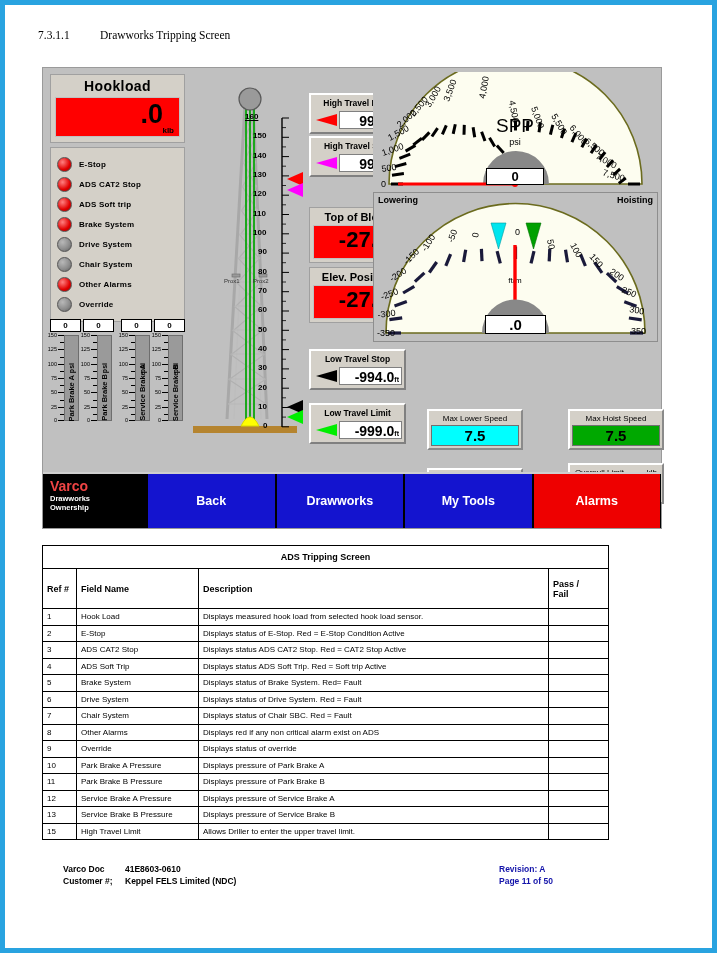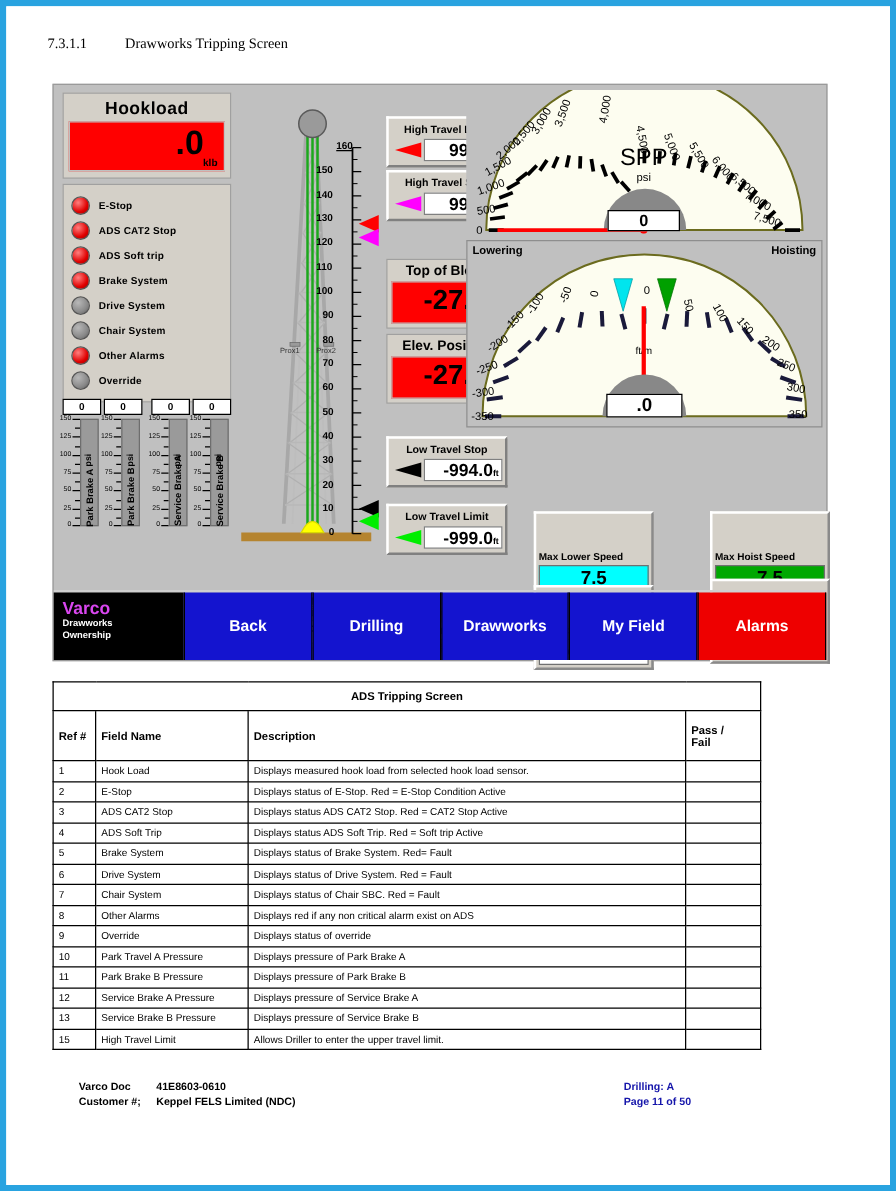--- a/index.html
+++ b/index.html
@@ -175,29 +175,29 @@
   .spd-lbl.r { right:4px; }
 
   .gauge-digital {
     position:absolute; background:#fff; border:1px solid #000;
     font-weight:bold; text-align:center; color:#000;
   }
 
   
   .tile { position:absolute; background:#d4d0c8;
           border:2px solid; border-color:#fff #8a8a8a #8a8a8a #fff; padding:2px; }
-  .tile-title { font-size:8px; font-weight:bold; color:#000; padding:1px 0 2px;margin-top:27px; }
+  .tile-title { font-size:8px; font-weight:normal; text-align:center; color:#000; padding:1px 0 2px; }
   .tile-val { border:1px solid #707070; height:21px; font-size:15px; font-weight:bold;
               text-align:center; line-height:19px; color:#000; }
 
   
   .navbar { position:absolute; left:0; bottom:0; width:100%; height:56px; display:flex;
             border-top:2px solid #cfcfcf; }
   .nav-logo { width:104px; background:#000; padding:5px 0 0 7px; }
-  .nav-logo .brand { color:#d946ef; font-size:14px; font-weight:bold; line-height:15px; }
+  .nav-logo .brand { color:#ef4444; font-size:14px; font-weight:bold; line-height:15px; }
   .nav-logo .sub { color:#fff; font-size:7.5px; font-weight:bold; line-height:9px; }
   .nav-btn { flex:1; background:#1414cf; color:#fff; font-size:12.5px; font-weight:bold;
              display:flex; align-items:center; justify-content:center;
              border-left:1px solid #000; border-right:1px solid #000; }
   .nav-btn.alarm { background:#ee0000; }
 
   
   .tbl { position:absolute; left:37px; top:540px; width:567px; border-collapse:collapse; }
   .tbl td, .tbl th { border:1px solid #000; font-size:8px; color:#000;
                      padding:2px 4px; vertical-align:middle; font-weight:normal;
@@ -510,21 +510,21 @@
               <line x1="91" y1="343.1" x2="95" y2="343.1"></line>
           </g>
 
           <path d="M112 98 L96 105 L112 112 Z" fill="#ff0000"></path>
           <path d="M112 109 L96 116 L112 123 Z" fill="#ff00ff"></path>
           <path d="M112 326 L96 333 L112 340 Z" fill="#000000"></path>
           <path d="M112 336 L96 343 L112 350 Z" fill="#00ee00"></path>
         </svg>
 
         <div style="position:absolute;left:0;top:0;width:115px;height:395px;">
-          <span style="position:absolute;left:78px;top:38px;font-size:8px;font-weight:bold;text-decoration:underline;">160</span>
+          <span style="position:absolute;left:54px;top:38px;font-size:8px;font-weight:bold;text-decoration:underline;">160</span>
           <span style="position:absolute;left:62px;top:57px;font-size:8px;font-weight:bold;">150</span>
           <span style="position:absolute;left:62px;top:77px;font-size:8px;font-weight:bold;">140</span>
           <span style="position:absolute;left:62px;top:96px;font-size:8px;font-weight:bold;">130</span>
           <span style="position:absolute;left:62px;top:115px;font-size:8px;font-weight:bold;">120</span>
           <span style="position:absolute;left:62px;top:135px;font-size:8px;font-weight:bold;">110</span>
           <span style="position:absolute;left:62px;top:154px;font-size:8px;font-weight:bold;">100</span>
           <span style="position:absolute;left:67px;top:173px;font-size:8px;font-weight:bold;">90</span>
           <span style="position:absolute;left:67px;top:193px;font-size:8px;font-weight:bold;">80</span>
           <span style="position:absolute;left:67px;top:212px;font-size:8px;font-weight:bold;">70</span>
           <span style="position:absolute;left:67px;top:231px;font-size:8px;font-weight:bold;">60</span>
@@ -757,23 +757,22 @@
       </div>
     </div>
 
     <div class="navbar">
       <div class="nav-logo">
         <div class="brand">Varco</div>
         <div class="sub">Drawworks</div>
         <div class="sub">Ownership</div>
       </div>
       <div class="nav-btn">Back</div>
-      <div class="nav-btn">Drilling</div>
       <div class="nav-btn">Drawworks</div>
-      <div class="nav-btn">My Field</div>
+      <div class="nav-btn">My Tools</div>
       <div class="nav-btn alarm">Alarms</div>
     </div>
   </div>
 
   <table class="tbl">
     <tbody>
       <tr>
         <td class="caption-cell" colspan="4">ADS Tripping Screen</td>
       </tr>
       <tr>
@@ -834,21 +833,21 @@
           <td></td>
         </tr>
       <tr>
           <td>9</td>
           <td>Override</td>
           <td>Displays status of override</td>
           <td></td>
         </tr>
       <tr>
           <td>10</td>
-          <td>Park Travel A Pressure</td>
+          <td>Park Brake A Pressure</td>
           <td>Displays pressure of Park Brake A</td>
           <td></td>
         </tr>
       <tr>
           <td>11</td>
           <td>Park Brake B Pressure</td>
           <td>Displays pressure of Park Brake B</td>
           <td></td>
         </tr>
       <tr>
@@ -869,21 +868,21 @@
           <td>Allows Driller to enter the upper travel limit.</td>
           <td></td>
         </tr>
     </tbody>
   </table>
 
   <div class="footer">
     <div class="row">
       <span class="k">Varco Doc</span>
       <span class="v">41E8603-0610</span>
-      <span class="r">Drilling: A</span>
+      <span class="r">Revision: A</span>
     </div>
     <div class="row">
       <span class="k">Customer #;</span>
       <span class="v">Keppel FELS Limited (NDC)</span>
       <span class="r">Page 11 of 50</span>
     </div>
   </div>
 
 </div>
 

